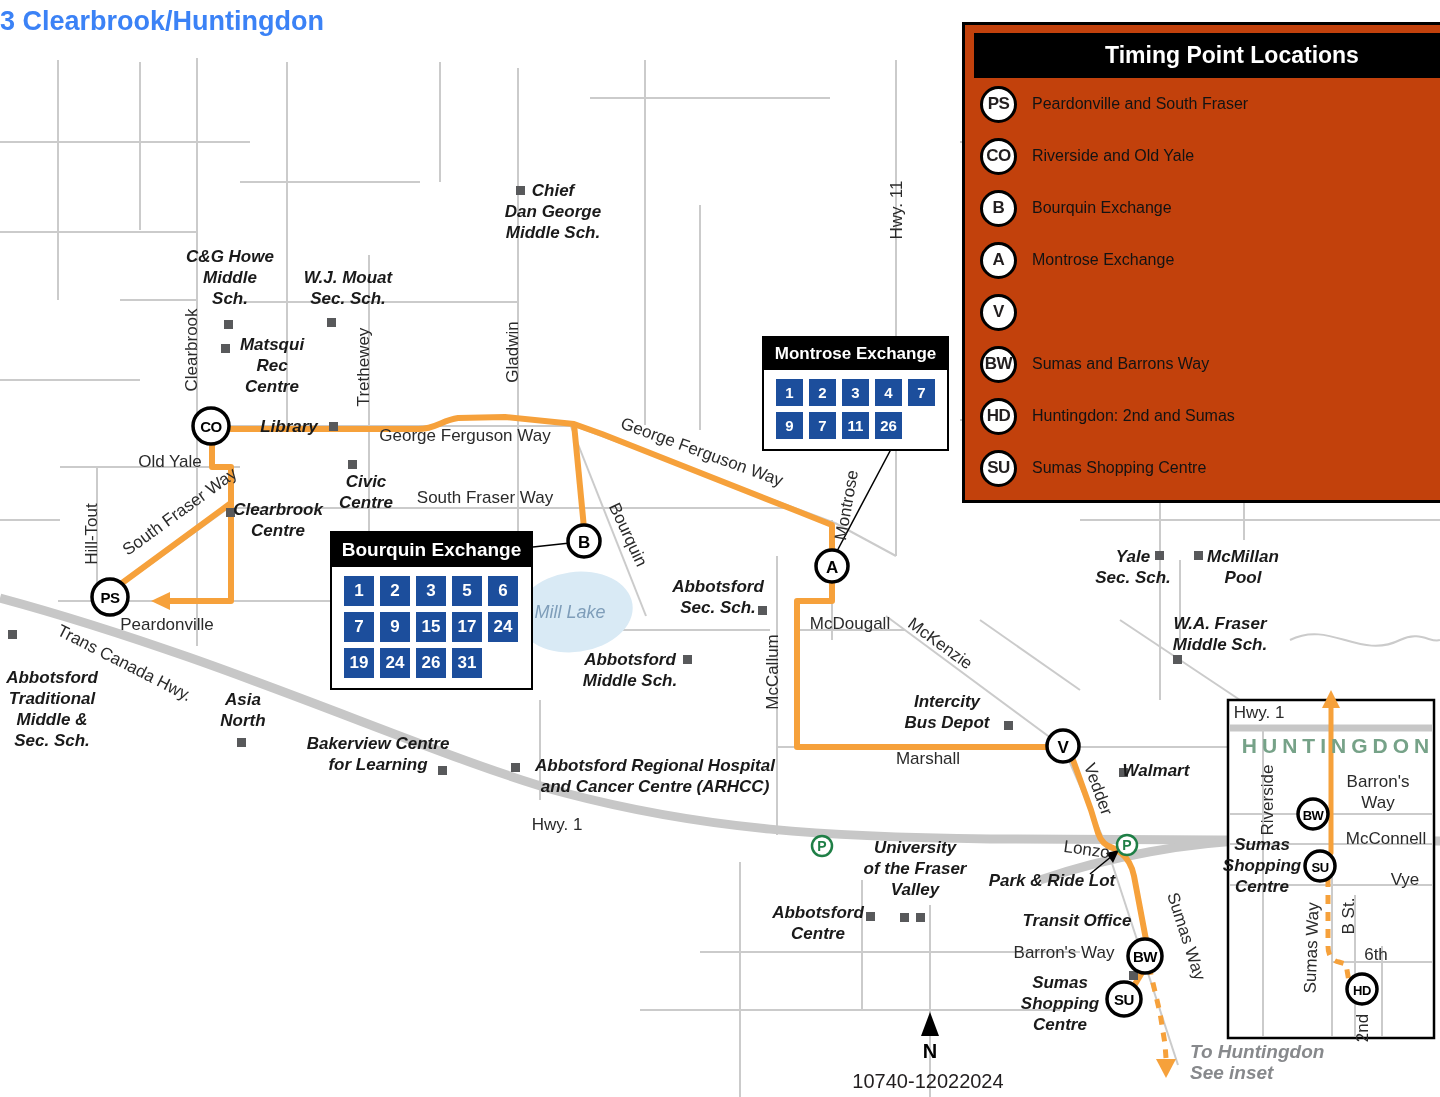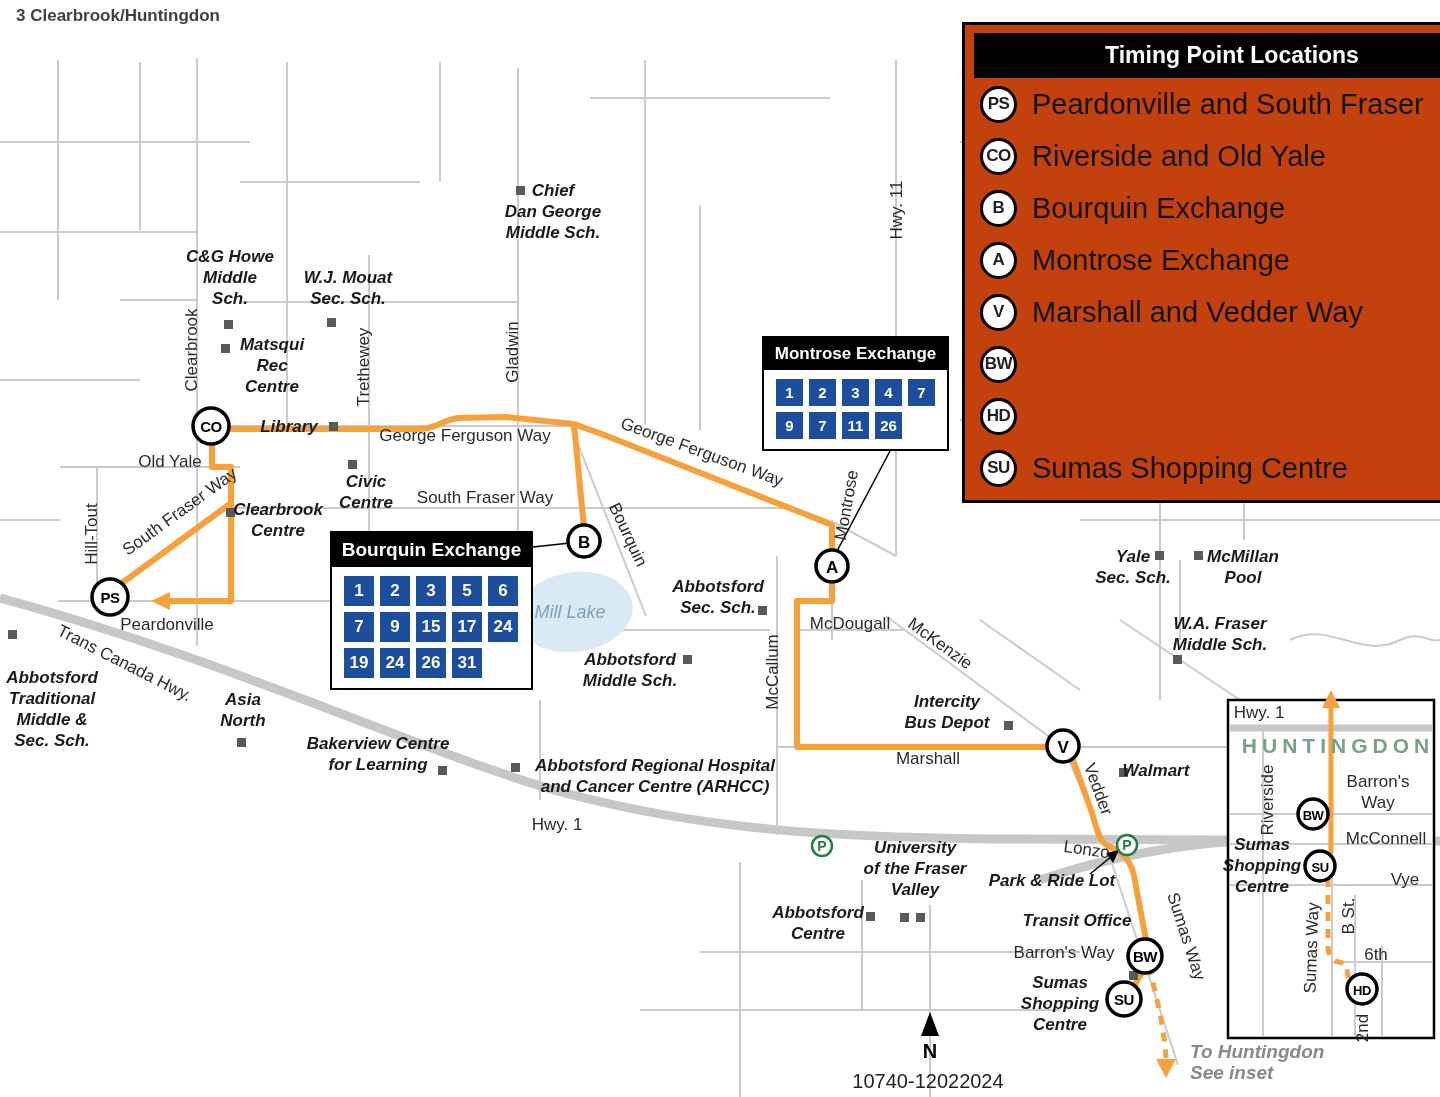--- a/index.html
+++ b/index.html
@@ -1,28 +1,28 @@
 <!DOCTYPE html>
 <html style="--c-route: #f6a13b; --c-badge_blue: #1c4e9c; --c-green: #1f7f46; --c-huntingdon: #76a288; --c-lake: #d9eaf5;"><head>
 <meta charset="utf-8">
 <style>
   *{margin:0;padding:0;box-sizing:border-box}
   html,body{background:#fff}
   body{font-family:"Liberation Sans",sans-serif;color:#221e1f}
   #stage{position:relative;width:1440px;height:1097px;background:#fff;overflow:hidden}
   #map-svg{position:absolute;left:0;top:0}
-  .page-title{position:absolute;top:6px;left:16px;font-size:17px;font-weight:bold;color:#404040}
+  .page-title{position:absolute;top:6px;left:0;font-size:27px;font-weight:bold;color:#3b82f6}
 
   
   .legend{position:absolute;left:962px;top:22px;width:540px;background:#c2410c;border:3px solid #000;padding:8px 0 6px}
   .legend-header{background:#000;color:#fff;font-size:23px;font-weight:bold;text-align:center;margin:0 9px;padding:9px 0}
   .legend-row{display:flex;align-items:center;gap:15px;height:52px;padding-left:15px}
   .tp-circle{flex:0 0 auto;width:37px;height:37px;border:3.5px solid #000;border-radius:50%;
     display:flex;align-items:center;justify-content:center;font-weight:bold;font-size:17px;letter-spacing:-0.5px;background:#fff}
-  .legend-label{font-size:29px;color:#131313;white-space:nowrap}
+  .legend-label{font-size:16px;color:#131313;white-space:nowrap}
 
   
   .ex-box{position:absolute;background:#fff;border:2.5px solid #000}
   .ex-title{background:#000;color:#fff;font-weight:bold;text-align:center;padding:6px 0}
   #box-montrose{left:762px;top:336px;width:187px}
   #box-montrose .ex-title{font-size:17px}
   #box-bourquin{left:330px;top:531px;width:203px}
   #box-bourquin .ex-title{font-size:19px}
   .ex-body{padding:9px 12px 4px}
   .chip-row{display:flex;gap:6px;margin-bottom:6px}
@@ -336,27 +336,28 @@
         <div class="legend-row">
           <span class="tp-circle">B</span>
           <span class="legend-label">Bourquin Exchange</span>
         </div>
         <div class="legend-row">
           <span class="tp-circle">A</span>
           <span class="legend-label">Montrose Exchange</span>
         </div>
         <div class="legend-row">
           <span class="tp-circle">V</span>
-          <span class="legend-label">Marshall and Vedder Way</span>
         </div>
         <div class="legend-row">
           <span class="tp-circle">BW</span>
+          <span class="legend-label">Sumas and Barrons Way</span>
         </div>
         <div class="legend-row">
           <span class="tp-circle">HD</span>
+          <span class="legend-label">Huntingdon: 2nd and Sumas</span>
         </div>
         <div class="legend-row">
           <span class="tp-circle">SU</span>
           <span class="legend-label">Sumas Shopping Centre</span>
         </div>
       </div>
   </div>
 
   <div class="ex-box" id="box-montrose">
     <div class="ex-title">Montrose Exchange</div>

